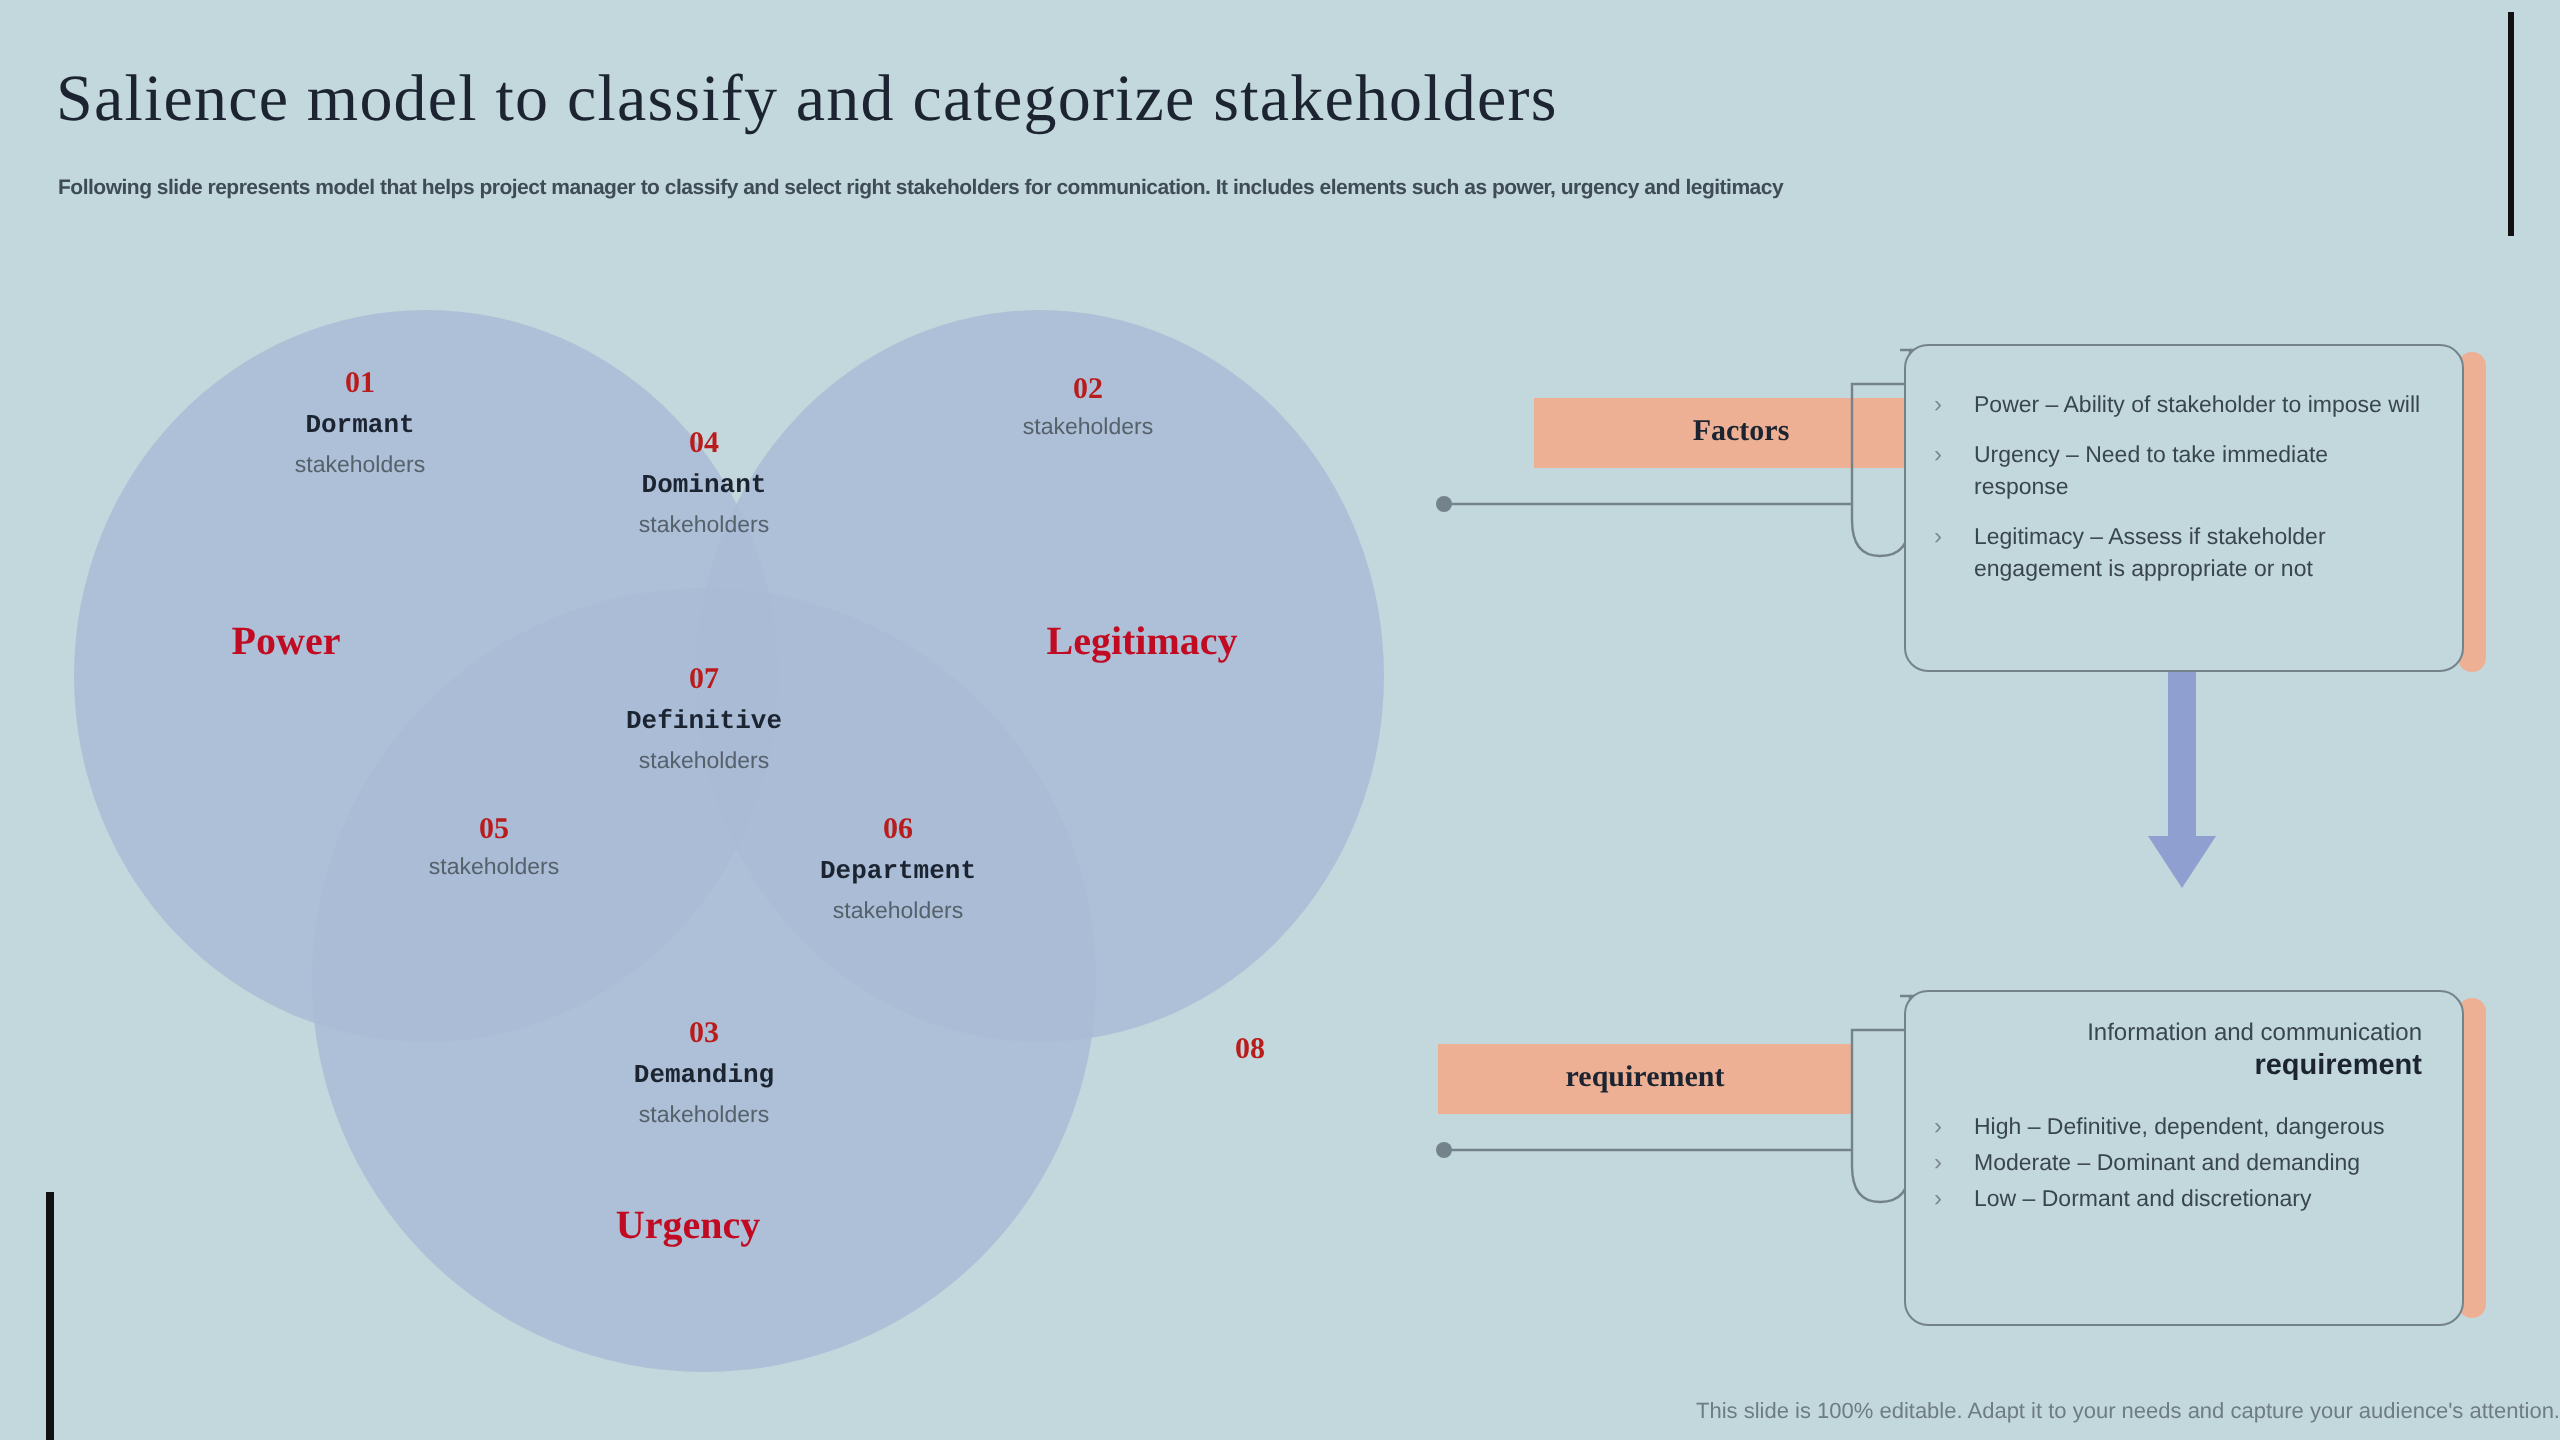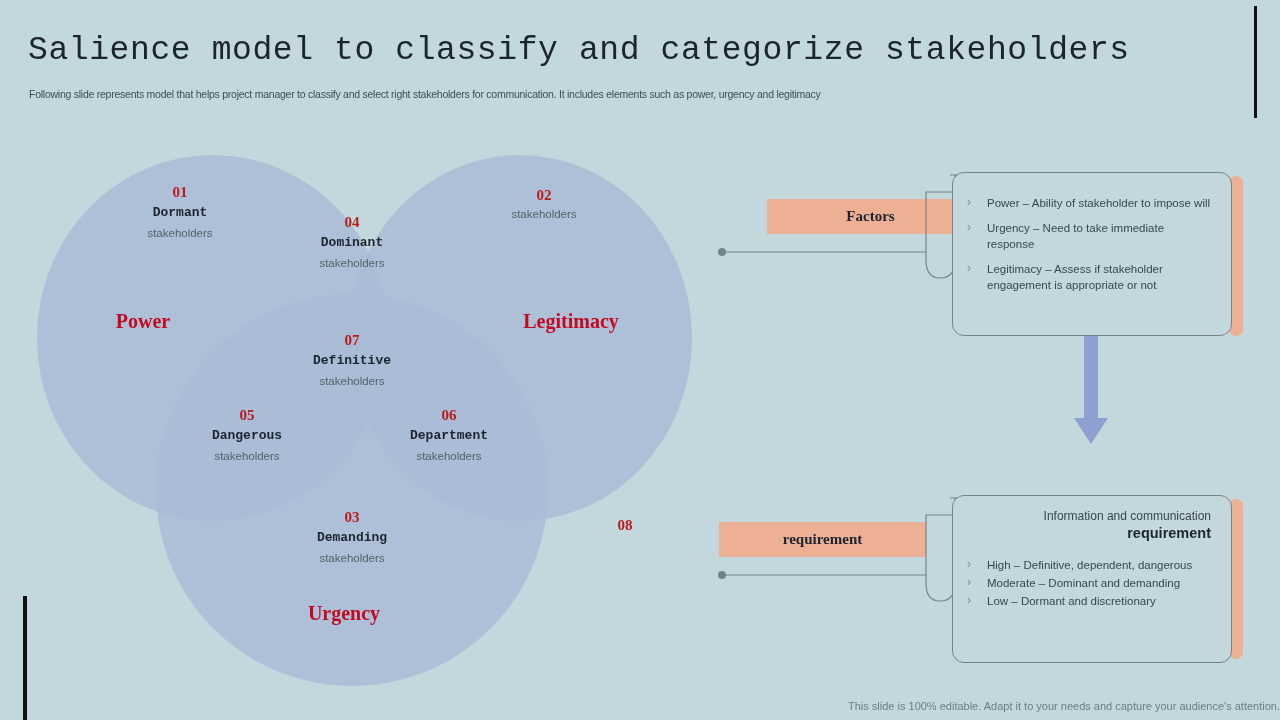--- a/index.html
+++ b/index.html
@@ -34,33 +34,34 @@
     position: absolute;
     left: 23px; top: 596px;
     width: 4px; height: 124px;
     background: #111111;
   }
 
   
   .title {
     position: absolute;
     left: 28px; top: 32px;
-    font-family: Liberation Mono, monospace;
+    font-family: Liberation Serif, serif;
     font-size: 33px;
     letter-spacing: 0.6px;
     color: #1b2430;
     white-space: nowrap;
   }
   .subtitle {
     position: absolute;
     left: 29px; top: 88px;
     font-size: 10.5px;
     color: #3f4c57;
     letter-spacing: -0.25px;
     white-space: nowrap;
+    font-weight: bold;
   }
 
   
   #venn {
     position: absolute;
     left: 0; top: 140px;
     width: 720px;
     height: 560px;
   }
   .venn-label {
@@ -199,21 +200,20 @@
     
     <div class="venn-label" style="left:252px; top:190px;">
       <div class="num">07</div>
       <div class="name">Definitive</div>
       <div class="sub">stakeholders</div>
     </div>
 
     
     <div class="venn-label" style="left:147px; top:265px;">
       <div class="num">05</div>
-      <div class="name">Dangerous</div>
       <div class="sub">stakeholders</div>
     </div>
 
     
     <div class="venn-label" style="left:349px; top:265px;">
       <div class="num">06</div>
       <div class="name">Department</div>
       <div class="sub">stakeholders</div>
     </div>
 

